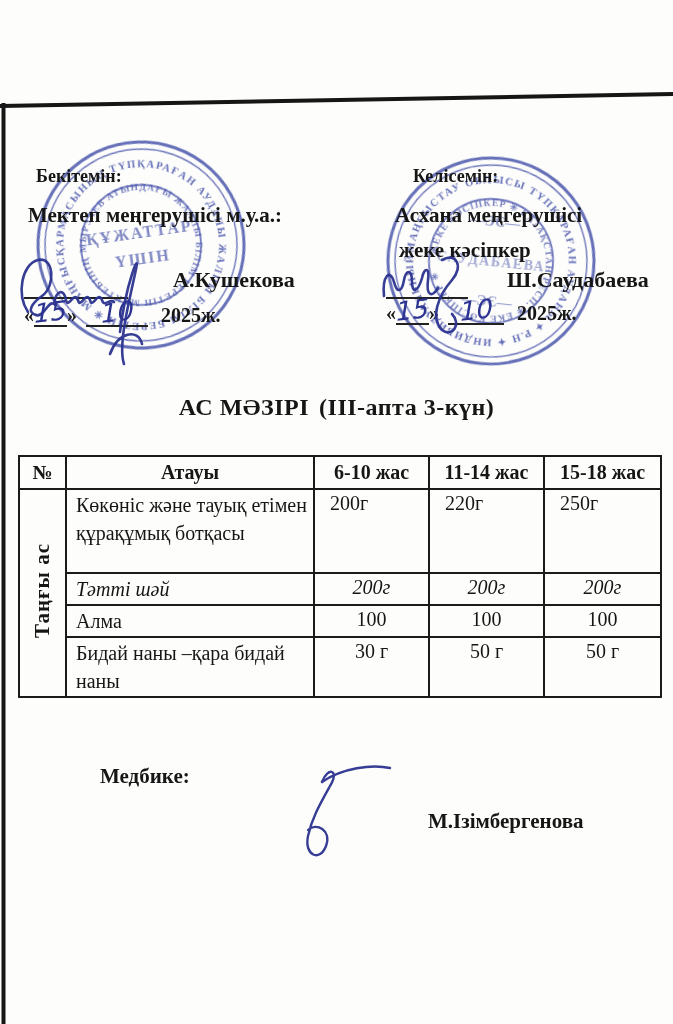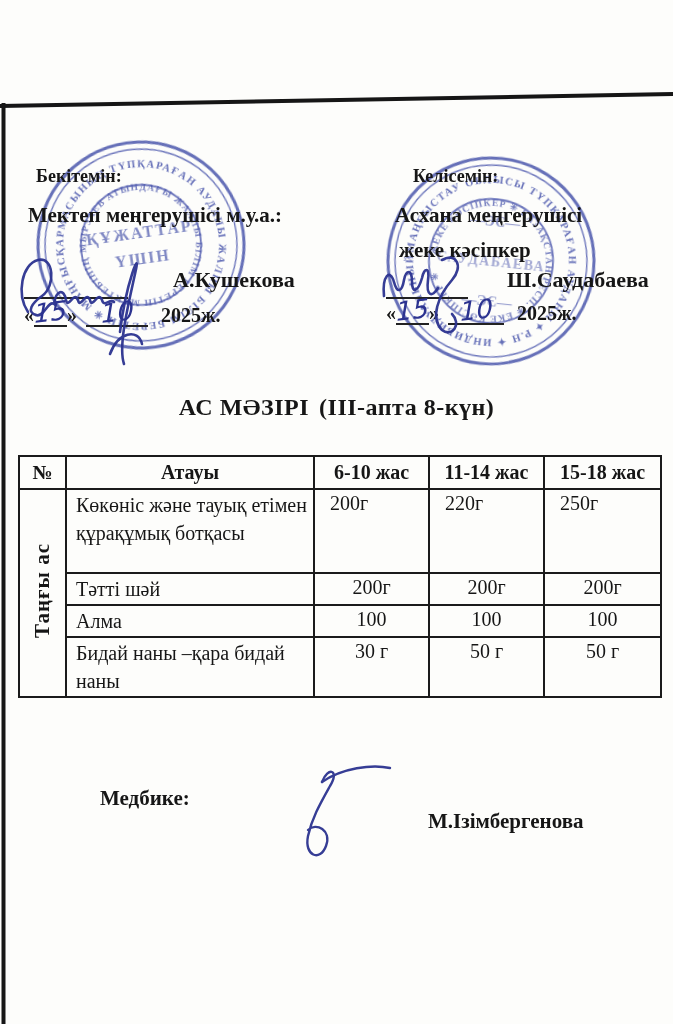--- a/index.html
+++ b/index.html
@@ -47,21 +47,21 @@
   .dish{padding-left:9px !important;line-height:1.4;}
   .val{text-align:center;padding-top:2px !important;}
   .val-left{text-align:left;padding-left:15px !important;}
   .vcell{text-align:center;vertical-align:middle !important;}
   .vcell span{
     writing-mode:vertical-rl;transform:rotate(180deg);
     font-weight:bold;font-size:21px;letter-spacing:1px;line-height:1;
     display:inline-block;
   }
   .r-main{height:84px;}
-  .r-sm1{height:24px;}
+  .r-sm1{height:24px;font-style:italic;}
   .r-sm2{height:23px;}
   .r-last{height:50px;border-radius:26px;}
   
   .nurse-label{font-size:21px;font-weight:bold;}
   .nurse-name{font-size:21px;font-weight:bold;text-align:right;}
 </style>
 </head>
 <body>
 
 <div class="page">
@@ -143,21 +143,21 @@
   </div>
 
   <svg class="signature" style="left:378px;top:252px;" width="110" height="95" viewBox="0 0 110 95">
     <g fill="none" stroke="#2c3390" stroke-width="2.6" stroke-linecap="round" opacity=".95">
       <path d="M6,44 C4,24 12,16 16,30 C19,42 24,40 26,28 C28,18 34,16 34,30 C34,42 40,40 44,26 C46,16 52,14 50,28 C48,44 54,46 60,36"></path>
       <path d="M64,8 C78,0 86,14 74,28 C60,44 52,66 64,78 C74,86 84,72 74,62"></path>
     </g>
   </svg>
 
   <div class="title">
-    <span>АС МӘЗІРІ</span><span class="gap"></span><span>(ІІІ-апта 8-күн)</span>
+    <span>АС МӘЗІРІ</span><span class="gap"></span><span>(ІІІ-апта 3-күн)</span>
   </div>
 
   <table class="menu-table">
     <colgroup>
       <col style="width:47px">
         <col style="width:248px">
         <col style="width:115px">
         <col style="width:115px">
         <col style="width:117px">
     </colgroup>
@@ -192,21 +192,21 @@
       </tr>
       <tr class="r-last">
         <td class="dish">Бидай наны –қара бидай наны</td>
         <td class="val">30 г</td>
         <td class="val">50 г</td>
         <td class="val">50 г</td>
       </tr>
     </tbody>
   </table>
 
-  <div class="abs nurse-label" style="left:100px;top:786px;">Медбике:</div>
+  <div class="abs nurse-label" style="left:100px;top:764px;">Медбике:</div>
   <svg class="signature" style="left:266px;top:760px;" width="130" height="110" viewBox="0 0 130 110">
     <g fill="none" stroke="#2c3390" stroke-width="2.4" stroke-linecap="round" opacity=".95">
       <path d="M56,22 C76,8 106,4 124,8"></path>
       <path d="M56,22 C62,6 74,10 64,26 C54,44 46,58 42,76 C38,96 54,102 60,86 C66,70 50,62 42,70"></path>
     </g>
   </svg>
   <div class="abs nurse-name" style="left:428px;top:809px;">М.Ізімбергенова</div>
 
 </div>
 

